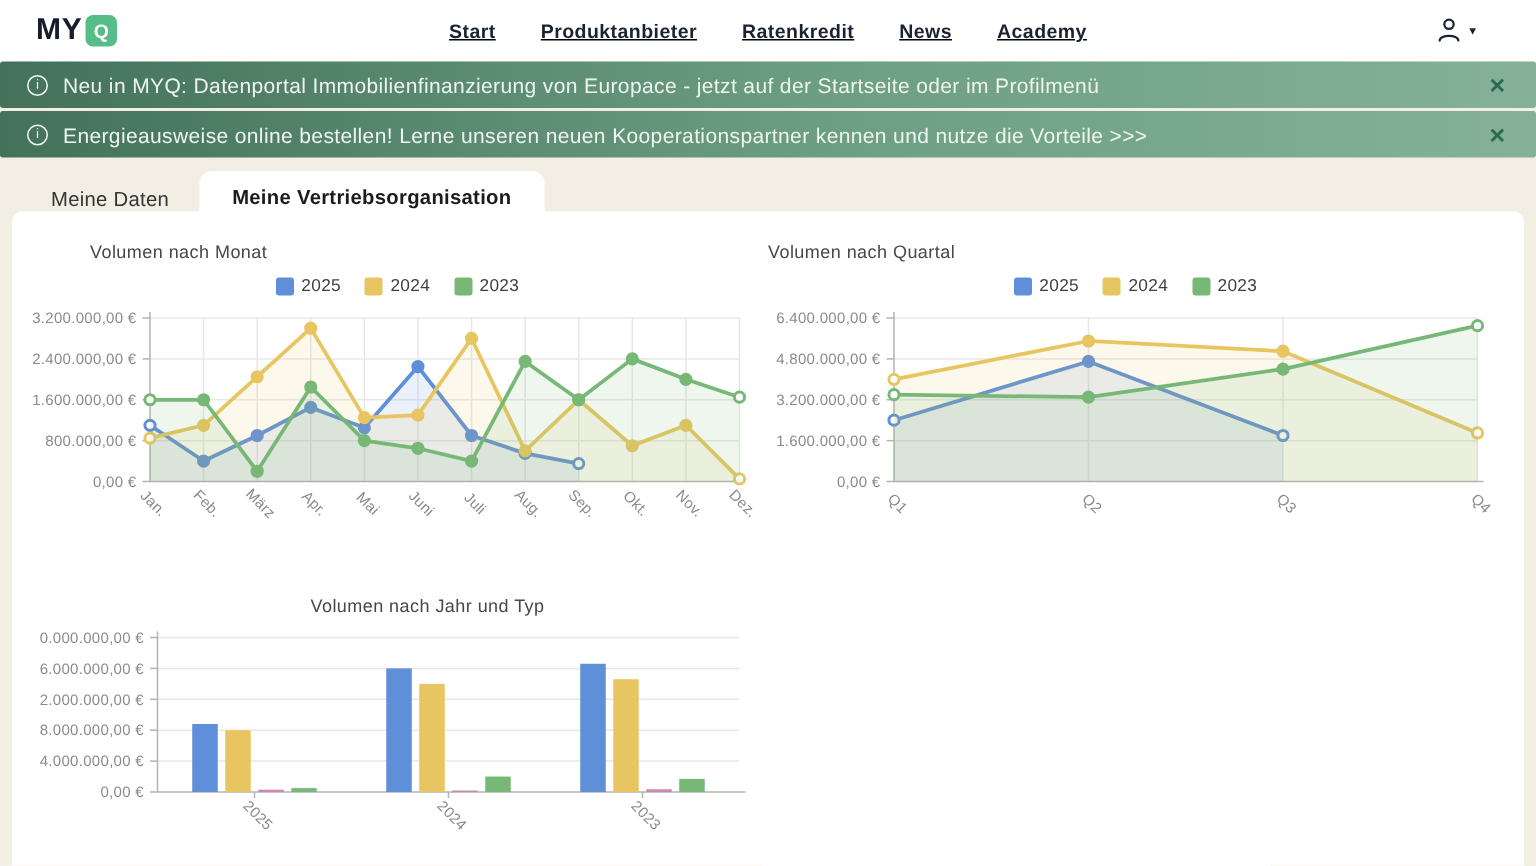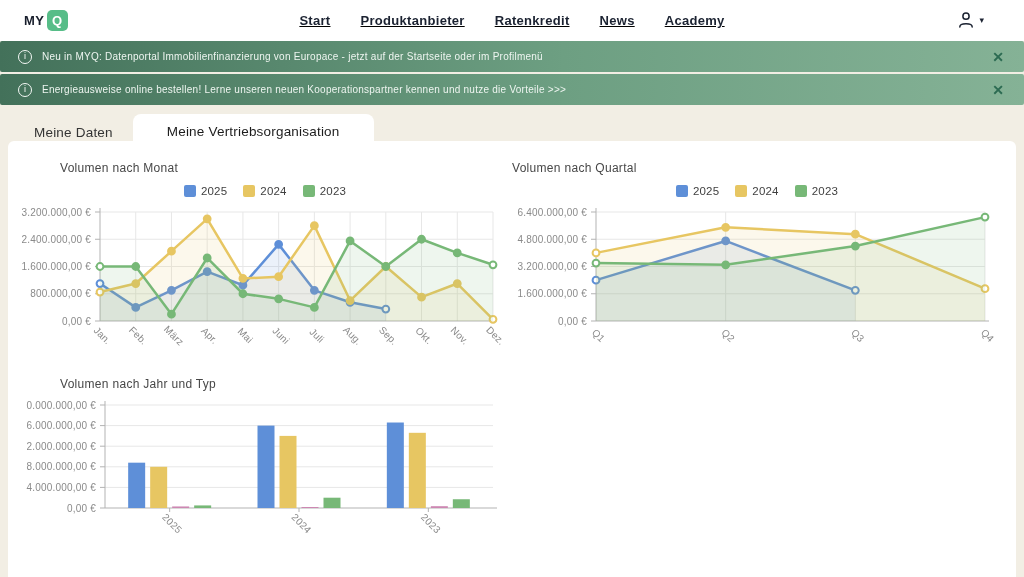--- a/index.html
+++ b/index.html
@@ -3,71 +3,71 @@
 <meta charset="utf-8">
 <style>
   * { margin:0; padding:0; box-sizing:border-box; }
   html,body { width:1024px; height:577px; overflow:hidden;
     font-family:"Liberation Sans", sans-serif; background:#f2eee4; }
 
   
   .header { position:absolute; left:0; top:0; width:1024px; height:41px;
     background:#ffffff; display:flex; align-items:center; }
   .logo { display:flex; align-items:center; margin-left:24px; cursor:pointer; }
-  .logo-text { font-size:13px; font-weight:bold; color:#171d2b; letter-spacing:.5px; }
+  .logo-text { font-size:20px; font-weight:bold; color:#171d2b; letter-spacing:.5px; }
   .logo-badge { width:21px; height:21px; margin-left:2px; background:#57bd88;
     border-radius:5px; color:#ffffff; font-size:13px; font-weight:bold;
     display:flex; align-items:center; justify-content:center; }
   .nav { position:absolute; left:0; right:0; display:flex; justify-content:center;
     gap:30px; pointer-events:none;text-decoration:underline; }
   .nav-item { font-size:13px; font-weight:600; color:#1b2231; letter-spacing:.3px;
     cursor:pointer; pointer-events:auto; }
   .profile { position:absolute; right:40px; top:10px; display:flex; align-items:center;
     gap:3px; cursor:pointer; }
   .profile .caret { font-size:9px; color:#1b2231; }
 
   
   .banner { position:absolute; left:0; width:1024px; height:31px;
     background:linear-gradient(90deg,#43715a 0%, #6d9f82 55%, #85b296 100%);
     border-radius:2px; display:flex; align-items:center; }
   .banner-1 { top:41px; }
   .banner-2 { top:74px; }
   .info-icon { width:14px; height:14px; border:1.3px solid #f4f8f5; border-radius:50%;
     color:#f4f8f5; font-size:9px; line-height:11px; text-align:center;
     margin:0 10px 0 18px; flex:0 0 auto; font-style:normal; }
-  .banner-text { color:#eef5f0; font-size:10px; letter-spacing:.25px; }
+  .banner-text { color:#eef5f0; font-size:14px; letter-spacing:.25px; }
   .banner-close { margin-left:auto; margin-right:20px; color:#2c6b52; font-size:14px;
     font-weight:bold; cursor:pointer; }
 
   
   .tabbar { position:absolute; left:14px; top:114px; height:35px; display:flex;
     align-items:flex-end; }
   .tab { font-size:13.5px; color:#343434; padding:9px 20px; cursor:pointer;
     letter-spacing:.2px; }
-  .tab.active { background:#ffffff; font-weight:normal; color:#1c1c1c;
-    border-radius:8px 8px 0 0; padding:10px 34px; }
+  .tab.active { background:#ffffff; font-weight:bold; color:#1c1c1c;
+    border-radius:8px 8px 0 0; padding:10px 22px; }
 
   
   .panel { position:absolute; left:8px; right:8px; top:141px; height:436px;
     background:#ffffff; border-radius:6px 6px 0 0; }
   .chart { position:absolute; }
   .chart-title { font-size:12px; color:#474747; letter-spacing:.3px; }
   .legend { display:flex; justify-content:center; align-items:center; gap:16px;
     margin-top:8px; height:15px; }
   .legend-item { display:flex; align-items:center; gap:5px; cursor:pointer; }
   .legend-swatch { width:12px; height:12px; border-radius:2px; display:inline-block; }
   .legend-label { font-size:11.5px; color:#3f3f3f; letter-spacing:.2px; }
   svg { overflow:visible; display:block; }
   svg text.axis-label { font-family:"Liberation Sans", sans-serif; font-size:10px;
     fill:#8a8a8a; letter-spacing:.2px; }
   .c1 { left:12px; top:20px; width:490px; }
   .c1 svg { margin-top:6px; }
   .c2 { left:504px; top:20px; width:490px; }
   .c2 svg { margin-top:6px; }
-  .c3 { left:12px; top:236px; width:490px; }
+  .c3 { left:12px; top:256px; width:490px;text-align:center; }
   .c3 svg { margin-top:5px; }
   .c1 .chart-title, .c3 .chart-title { margin-left:40px; }
   .c2 .chart-title { }
 </style>
 </head>
 <body>
 
 <div class="header">
   <div class="logo">
     <span class="logo-text">MY</span>

